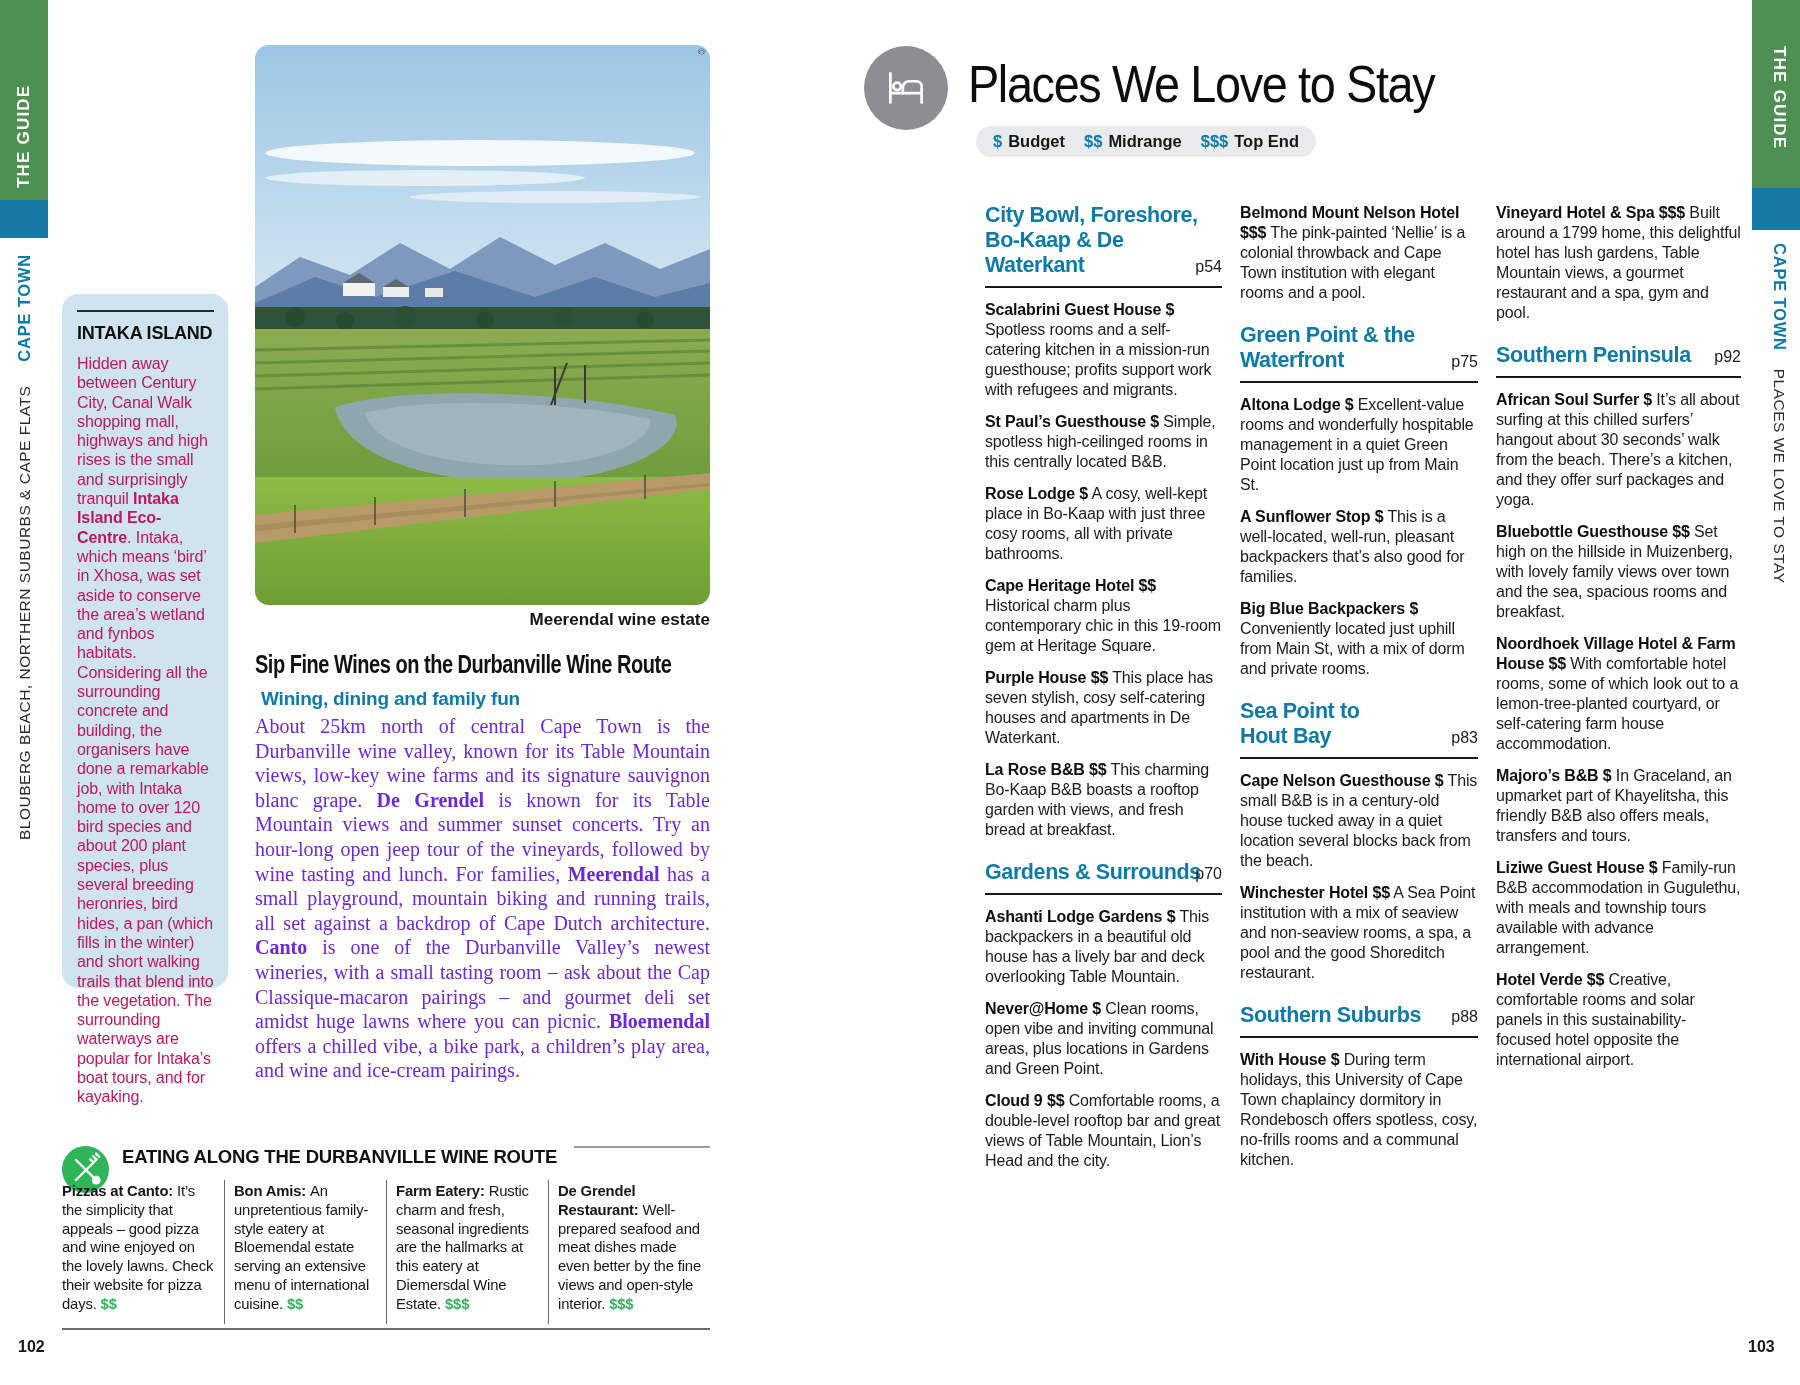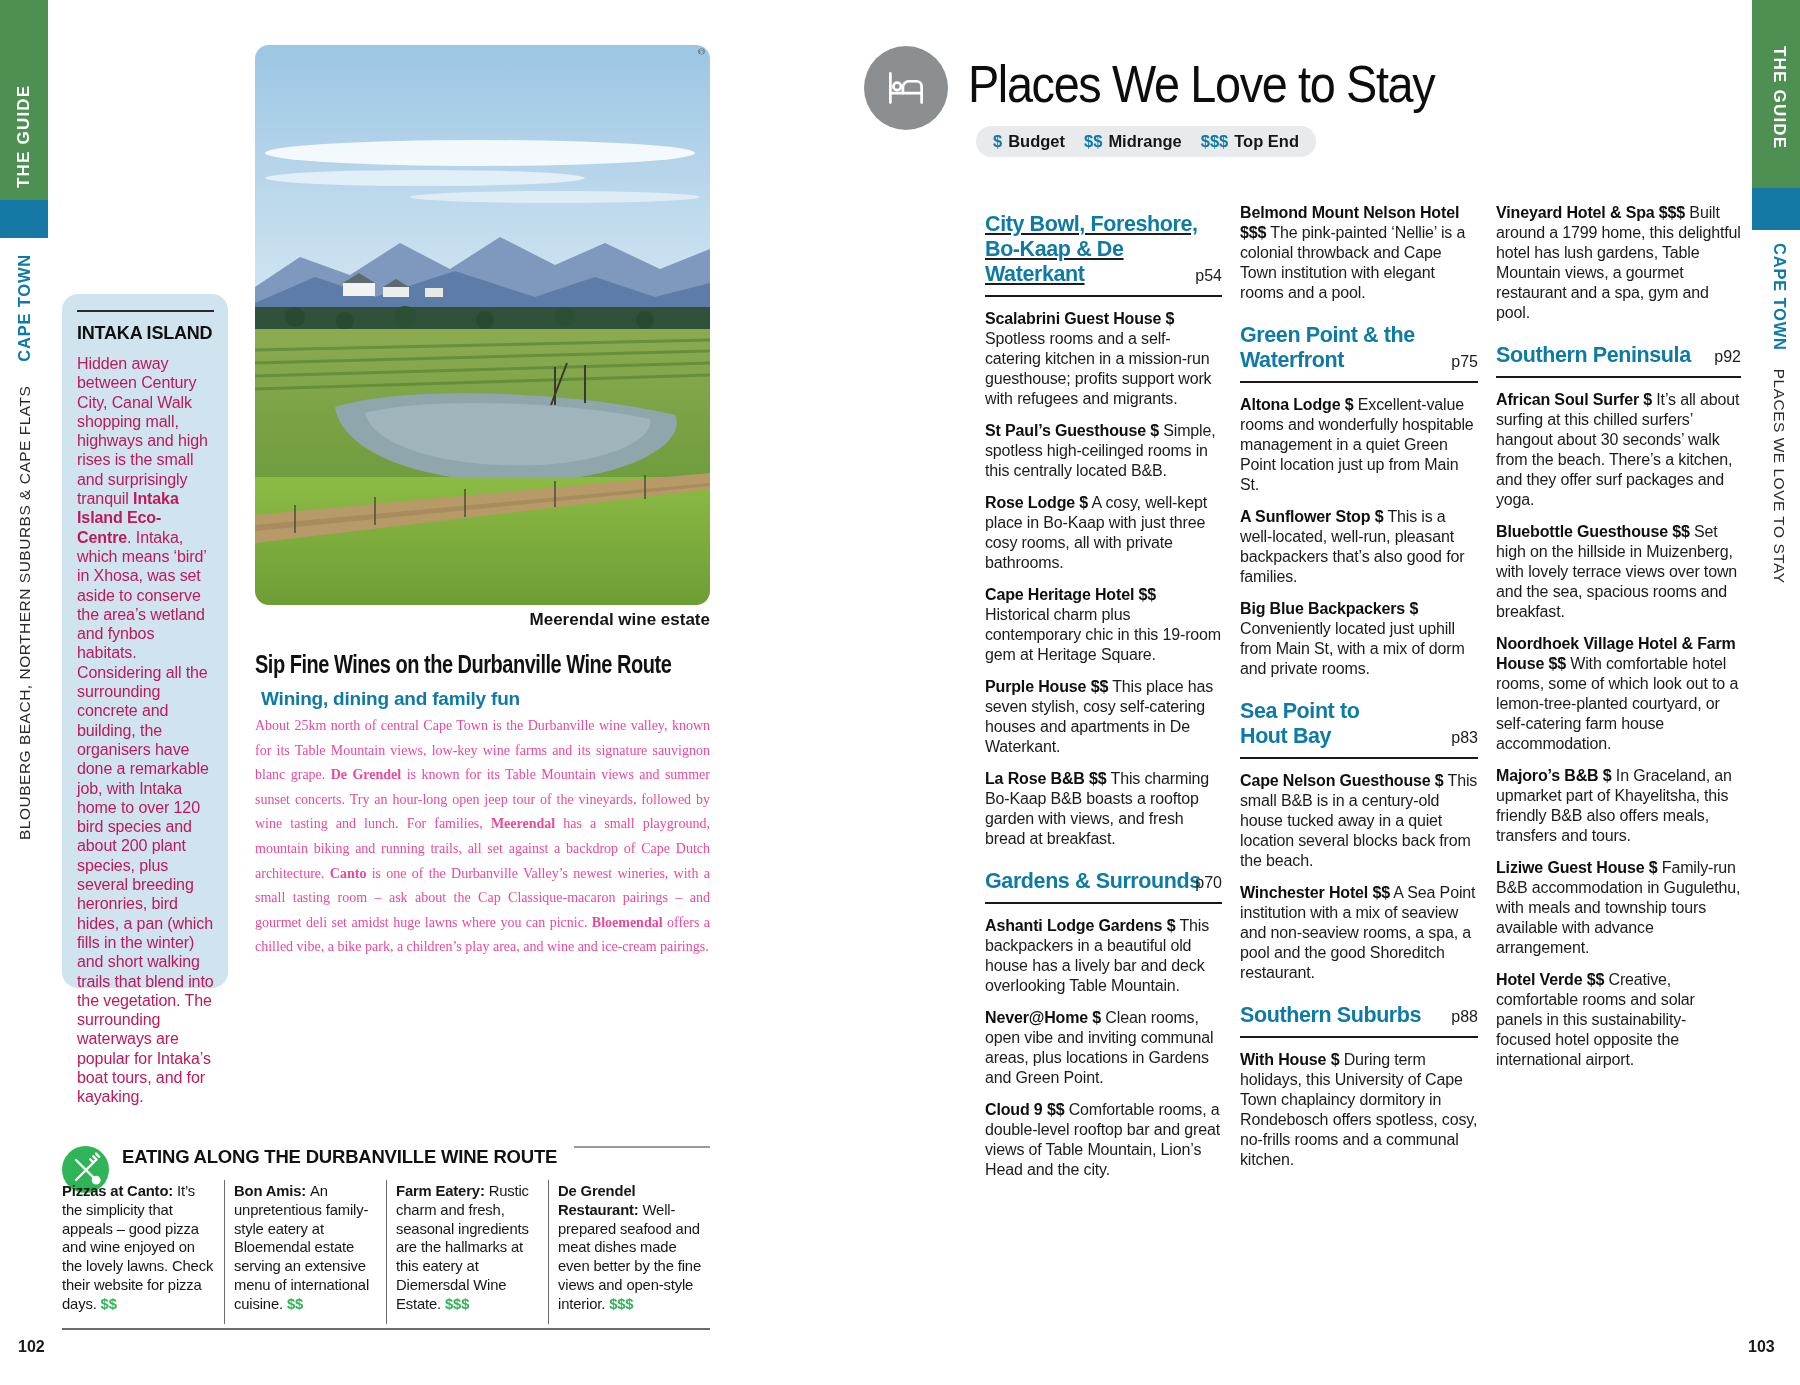--- a/index.html
+++ b/index.html
@@ -23,21 +23,21 @@
   .photo svg{display:block;}
   .photo-credit{position:absolute;right:4px;top:10px;font-size:8.5px;color:#3c3c3c;
       transform:rotate(90deg);transform-origin:100% 0;letter-spacing:0.4px;}
   .caption{left:255px;top:610px;width:455px;text-align:right;font-weight:bold;font-size:17px;color:#151515;}
 
   
   .art-title{left:255px;top:650px;width:455px;font-weight:bold;font-size:25px;color:#111;
       letter-spacing:-0.6px;white-space:nowrap;transform:scaleX(0.80);transform-origin:0 0;}
   .art-sub{left:261px;top:688px;font-weight:bold;font-size:19px;color:#0e7aa6;letter-spacing:-0.2px;}
   .art-body{left:255px;top:714px;width:455px;font-family:"Liberation Serif",serif;
-      font-size:14px;line-height:24.6px;text-align:justify;color:#ec4899;}
+      font-size:20px;line-height:24.6px;text-align:justify;color:#6d28d9;}
 
   
   .intaka{left:62px;top:294px;width:166px;height:694px;background:#cfe4ee;border-radius:16px;
       padding:14px 14px 12px 15px;box-sizing:border-box;}
   .intaka-rule{height:2px;background:#2a2a2a;margin:2px 0 11px;}
   .intaka-title{font-weight:bold;font-size:18px;letter-spacing:-0.2px;color:#101010;margin:0 0 10px;}
   .intaka-body{font-size:16px;line-height:19.3px;color:#be185d;letter-spacing:-0.1px;}
 
   
   .eat-head{left:62px;top:1146px;width:648px;height:50px;display:flex;gap:13px;}
@@ -65,21 +65,21 @@
       display:inline-flex;align-items:center;gap:19px;padding:0 17px;}
   .legend-item{display:inline-flex;align-items:baseline;gap:6px;font-size:16.5px;font-weight:bold;color:#161616;}
   .legend-sym{color:#0e7aa6;}
 
   
   .stay-col{position:absolute;top:203px;}
   .col1{left:985px;width:237px;}
   .col2{left:1240px;width:238px;}
   .col3{left:1496px;width:245px;}
   .sec-head{position:relative;border-bottom:2.5px solid #191919;padding-bottom:8px;margin:20px 0 12px;}
-  .stay-col .sec-head:first-child{margin-top:9px;text-decoration:underline;}
+  .stay-col .sec-head:first-child{margin-top:0;}
   .sec-title{font-weight:bold;font-size:21.5px;line-height:25px;color:#0e7aa6;letter-spacing:-0.4px;
       white-space:pre-line;display:block;}
   .sec-page{position:absolute;right:0;bottom:10px;font-size:16px;font-weight:normal;color:#1c1c1c;}
   .entry{margin:0 0 12px;font-size:16px;line-height:20px;letter-spacing:-0.15px;color:#1b1b1b;}
   .entry b{color:#0f0f0f;}
   .price-teal{color:#0e7aa6;font-weight:bold;}
 </style>
 </head>
 <body>
 
@@ -279,20 +279,20 @@
       </div>
       <p class="entry"><b>With House </b><b class="price-teal">$</b><span> During term holidays, this University of Cape Town chaplaincy dormitory in Rondebosch offers spotless, cosy, no-frills rooms and a communal kitchen.</span></p>
     </div>
   <div class="stay-col col3" id="stay-col-2">
       <p class="entry"><b>Vineyard Hotel &amp; Spa </b><b class="price-teal">$$$</b><span> Built around a 1799 home, this delightful hotel has lush gardens, Table Mountain views, a gourmet restaurant and a spa, gym and pool.</span></p>
       <div class="sec-head">
         <span class="sec-title">Southern Peninsula</span>
         <span class="sec-page">p92</span>
       </div>
       <p class="entry"><b>African Soul Surfer </b><b class="price-teal">$</b><span> It’s all about surfing at this chilled surfers’ hangout about 30 seconds’ walk from the beach. There’s a kitchen, and they offer surf packages and yoga.</span></p>
-      <p class="entry"><b>Bluebottle Guesthouse </b><b class="price-teal">$$</b><span> Set high on the hillside in Muizenberg, with lovely terrace views over town and the sea, spacious rooms and breakfast.</span></p>
+      <p class="entry"><b>Bluebottle Guesthouse </b><b class="price-teal">$$</b><span> Set high on the hillside in Muizenberg, with lovely family views over town and the sea, spacious rooms and breakfast.</span></p>
       <p class="entry"><b>Noordhoek Village Hotel &amp; Farm House </b><b class="price-teal">$$</b><span> With comfortable hotel rooms, some of which look out to a lemon-tree-planted courtyard, or self-catering farm house accommodation.</span></p>
       <p class="entry"><b>Majoro’s B&amp;B </b><b class="price-teal">$</b><span> In Graceland, an upmarket part of Khayelitsha, this friendly B&amp;B also offers meals, transfers and tours.</span></p>
       <p class="entry"><b>Liziwe Guest House </b><b class="price-teal">$</b><span> Family-run B&amp;B accommodation in Gugulethu, with meals and township tours available with advance arrangement.</span></p>
       <p class="entry"><b>Hotel Verde </b><b class="price-teal">$$</b><span> Creative, comfortable rooms and solar panels in this sustainability-focused hotel opposite the international airport.</span></p>
     </div>
 
 </div>
 
 </body></html>

